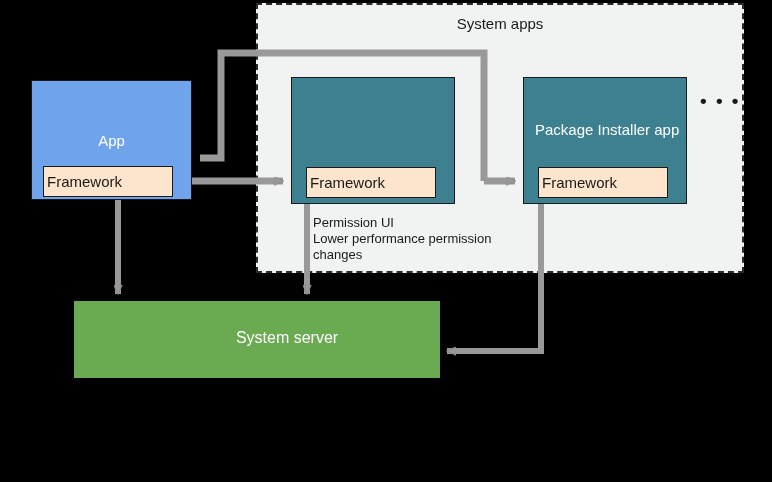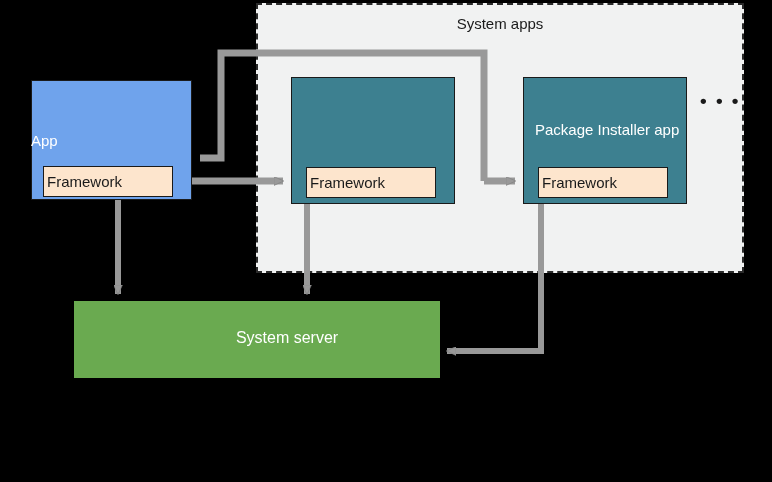--- a/index.html
+++ b/index.html
@@ -62,21 +62,21 @@
     border: 1px solid #1a1a1a;
     color: #1a1a1a;
     font-size: 15px;
     display: flex;
     align-items: center;
     padding-left: 3px;
   }
 
   
   #app-blue      { left: 31px;  top: 80px;  width: 161px; height: 120px; }
-  #app-blue-title{ left: 31px;  top: 131px; width: 161px; text-align: left; }
+  #app-blue-title{ left: 31px;  top: 131px; width: 161px; text-align: center; }
   #app-blue-fw   { left: 43px;  top: 166px; width: 130px; height: 31px; }
 
   
   #pc-box        { left: 291px; top: 77px;  width: 164px; height: 127px; }
   #pc-title      { left: 303px; top: 120px; width: 150px; }
   #pc-fw         { left: 306px; top: 167px; width: 130px; height: 31px; }
 
   
   #pi-box        { left: 523px; top: 77px;  width: 164px; height: 127px; }
   #pi-title      { left: 535px; top: 120px; width: 150px; }
@@ -172,20 +172,22 @@
       <line x1="475" y1="351" x2="447" y2="351" stroke="#999999" stroke-width="6" marker-end="url(#ah)"></line>
     </g>
   </svg>
 
   <div id="app-blue" class="app-box blue"></div>
   <div id="app-blue-title" class="app-box-title">App</div>
   <div id="app-blue-fw" class="framework-box">Framework</div>
 
   <div id="pc-box" class="app-box teal"></div>
   <div id="pc-fw" class="framework-box">Framework</div>
+  <div id="pc-caption" class="caption">Permission UI
+Lower performance permission changes</div>
 
   <div id="pi-box" class="app-box teal"></div>
   <div id="pi-title" class="app-box-title">Package Installer app</div>
   <div id="pi-fw" class="framework-box">Framework</div>
 
   <div class="ellipsis">• • •</div>
 
   <div id="system-server"></div>
   <div id="system-server-label">System server</div>
 

